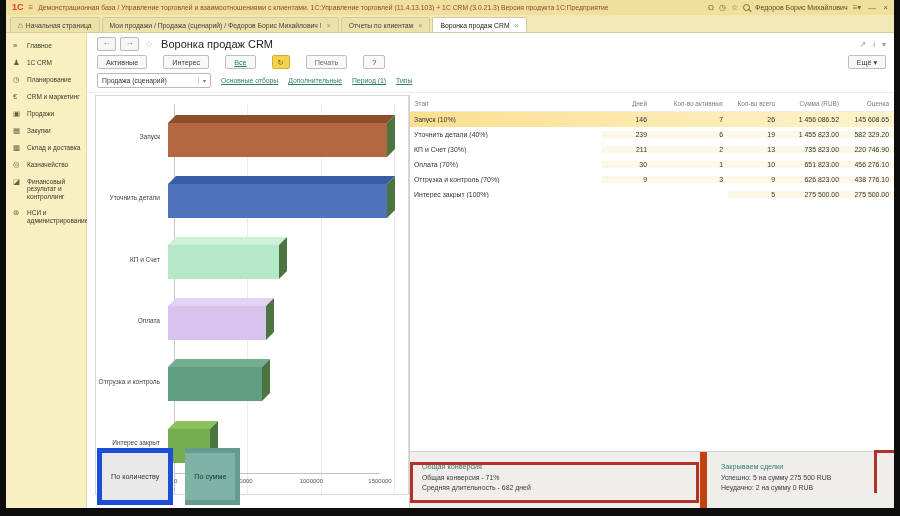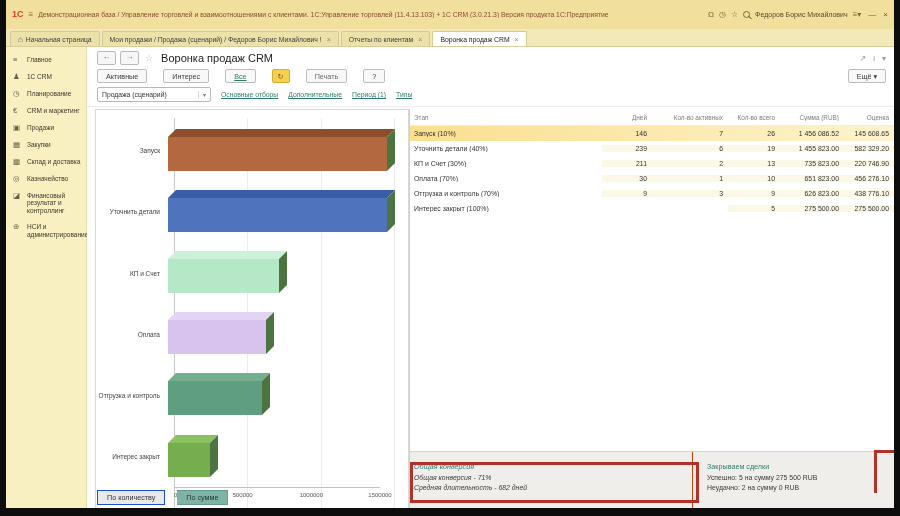--- a/index.html
+++ b/index.html
@@ -2,21 +2,21 @@
 <html><head>
 <meta charset="utf-8">
 <style>
   html,body{margin:0;padding:0;}
   body{width:900px;height:516px;position:relative;background:#0d0d0d;overflow:hidden;
        font-family:"Liberation Sans", sans-serif;}
   .app{position:absolute;left:6px;top:0;width:888px;height:508px;background:#fff;
        display:flex;flex-direction:column;overflow:hidden;}
 
   
-  .titlebar{height:29px;background:#f1df9d;display:flex;align-items:center;gap:5px;
+  .titlebar{height:15px;background:#f1df9d;display:flex;align-items:center;gap:5px;
             padding:0 6px;flex:0 0 auto;}
   .logo{color:#e03e2d;font-weight:bold;font-size:9px;line-height:1;}
   .tb-menu{color:#8a6a2a;font-size:8px;line-height:1;}
   .tb-title{flex:1;font-size:6.8px;color:#8a4b33;white-space:nowrap;overflow:hidden;
             text-overflow:ellipsis;}
   .tb-ico{font-size:8px;color:#7a6a35;line-height:1;}
   .magnifier{width:5px;height:5px;border:1px solid #7a6a35;border-radius:50%;position:relative;}
   .magnifier::after{content:'';position:absolute;width:4px;height:1px;background:#7a6a35;
             transform:rotate(45deg);right:-3px;bottom:-1px;}
   .tb-user{font-size:7px;color:#5a4a28;white-space:nowrap;}
@@ -80,42 +80,42 @@
   .cbar::before{content:'';position:absolute;left:4px;top:-8px;width:100%;height:8px;
           background:var(--top);transform:skewX(-45deg);}
   .cbar::after{content:'';position:absolute;top:0;right:-8px;width:8px;height:100%;
           background:var(--side);transform:skewY(-45deg);transform-origin:0 50%;}
   .axis{height:20px;position:relative;flex:0 0 auto;margin-left:78px;margin-right:14px;
         border-top:1px solid #c2c2c2;}
   .tick{position:absolute;top:4px;font-size:6px;color:#555;transform:translateX(-50%);white-space:nowrap;}
   .tick.first{transform:none;}
 
   .view-btns{position:absolute;left:10px;bottom:3px;display:flex;}
-  .vbtn{border:1px solid #1d4ed8;font-size:7.2px;padding:3px 9px;background:#e9e9e9;
+  .vbtn{border:5px solid #1d4ed8;font-size:7.2px;padding:20px 9px;background:#e9e9e9;
         color:#333;line-height:1;}
   .vbtn + .vbtn{border-left:none;margin-left:12px;}
   .vbtn.active{background:#7fb3a5;border-color:#639c8d;color:#173a32;}
 
   
   .right-panel{flex:1;margin-top:2px;border-left:1px solid #cfcfcf;display:flex;
                flex-direction:column;min-width:0;position:relative;background:#fff;}
   .trow{display:grid;grid-template-columns:1fr 50px 76px 52px 64px 50px;align-items:center;
         height:15px;font-size:6.9px;color:#333;}
   .trow.header{height:16px;color:#7d7d7d;font-size:6.4px;border-bottom:1px solid #ededed;}
   .tc{padding:0 5px 0 4px;white-space:nowrap;overflow:hidden;}
   .tc.num{text-align:right;}
   .trow:not(.header) .tc.num{background:#fcf8e6;}
   .trow.selected{background:linear-gradient(90deg,#fbdf8f,#fdf3cd);}
   .trow.selected .tc.num{background:transparent;}
   .tspacer{flex:1;}
 
   
   .summary{height:56px;background:#f0eeeb;border-top:1px solid #d2d2d2;display:flex;
            position:relative;flex:0 0 auto;}
-  .sum-left{width:278px;padding:10px 0 0 4px;border-right:1px solid #c2410c;flex:0 0 auto;font-style:italic;}
+  .sum-left{width:278px;padding:10px 0 0 12px;border-right:7px solid #c2410c;flex:0 0 auto;}
   .sum-right{flex:1;padding:10px 0 0 14px;}
   .sum-title{font-size:7.2px;color:#2e7c6c;margin-bottom:3px;}
   .sum-line{font-size:6.9px;color:#3a3a3a;margin-bottom:3px;}
   .annotation{position:absolute;left:0;top:10px;width:283px;height:35px;
               border:3px solid #b2322a;pointer-events:none;z-index:5;}
   .annotation2{position:absolute;left:464px;top:-2px;width:22px;height:40px;
               border-left:3px solid #b2322a;border-top:3px solid #b2322a;
               pointer-events:none;z-index:5;}
 </style>
 </head>

